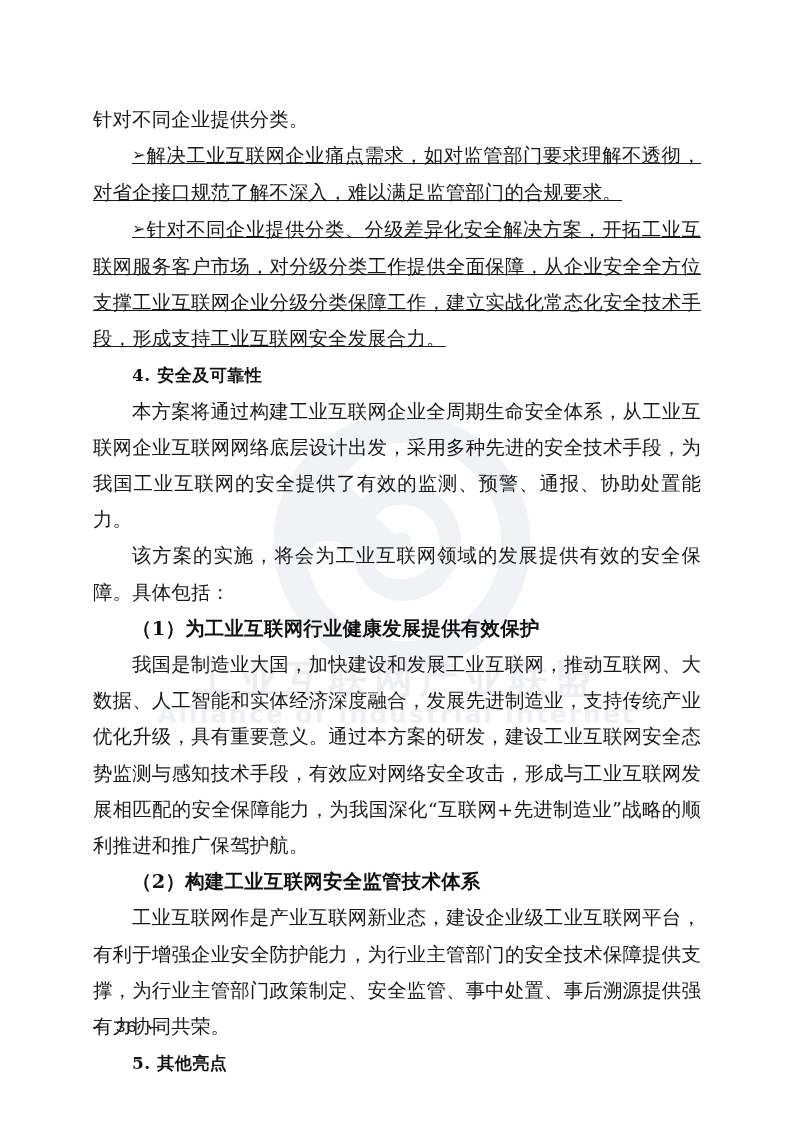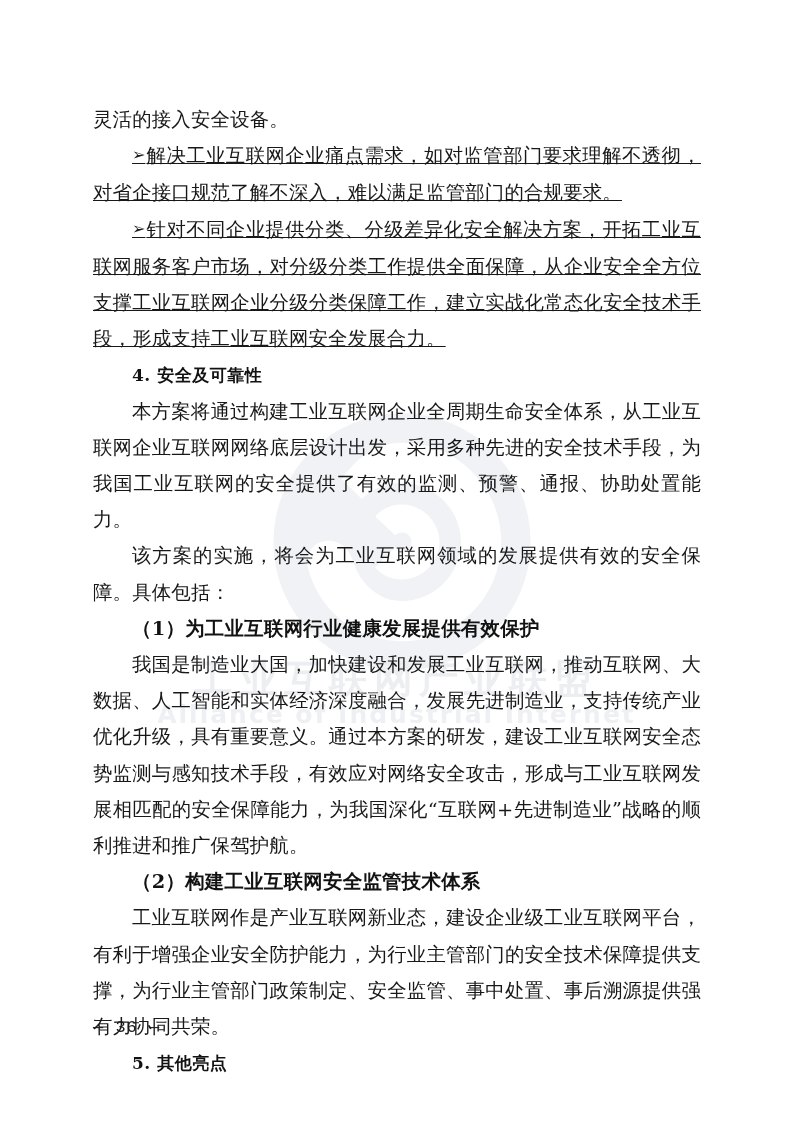--- a/index.html
+++ b/index.html
@@ -159,21 +159,21 @@
       <path d="M100 72 C115 72 128 85 128 100 C128 115 115 128 100 128 C92 128 85 125 80 119
                L95 104 C96 106 98 107 100 107 C104 107 107 104 107 100 C107 96 104 93 100 93
                C98 93 96 94 95 95 L80 81 C85 75 92 72 100 72 Z" fill="#ffffff"></path>
     </svg>
     <div class="wm-text-cn">工业互联网产业联盟</div>
     <div class="wm-text-en">Alliance of Industrial Internet</div>
   </div>
 
   <div class="content">
 
-    <p class="para cont">灵活的接入安全设备。</p>
+    <p class="para cont">针对不同企业提供分类。</p>
 
     <p class="para bullet"><span class="marker">➢</span><span>解决工业互联网企业痛点需求，如对监管部门要求理解不透彻，对省企接口规范了解不深入，难以满足监管部门的合规要求。</span></p>
 
     <p class="para bullet"><span class="marker">➢</span><span>针对不同企业提供分类、分级差异化安全解决方案，开拓工业互联网服务客户市场，对分级分类工作提供全面保障，从企业安全全方位支撑工业互联网企业分级分类保障工作，建立实战化常态化安全技术手段，形成支持工业互联网安全发展合力。</span></p>
 
     <p class="h-num">4. 安全及可靠性</p>
 
     <p class="para indent">本方案将通过构建工业互联网企业全周期生命安全体系，从工业互联网企业互联网网络底层设计出发，采用多种先进的安全技术手段，为我国工业互联网的安全提供了有效的监测、预警、通报、协助处置能力。</p>
 
     <p class="para indent">该方案的实施，将会为工业互联网领域的发展提供有效的安全保障。具体包括：</p>

